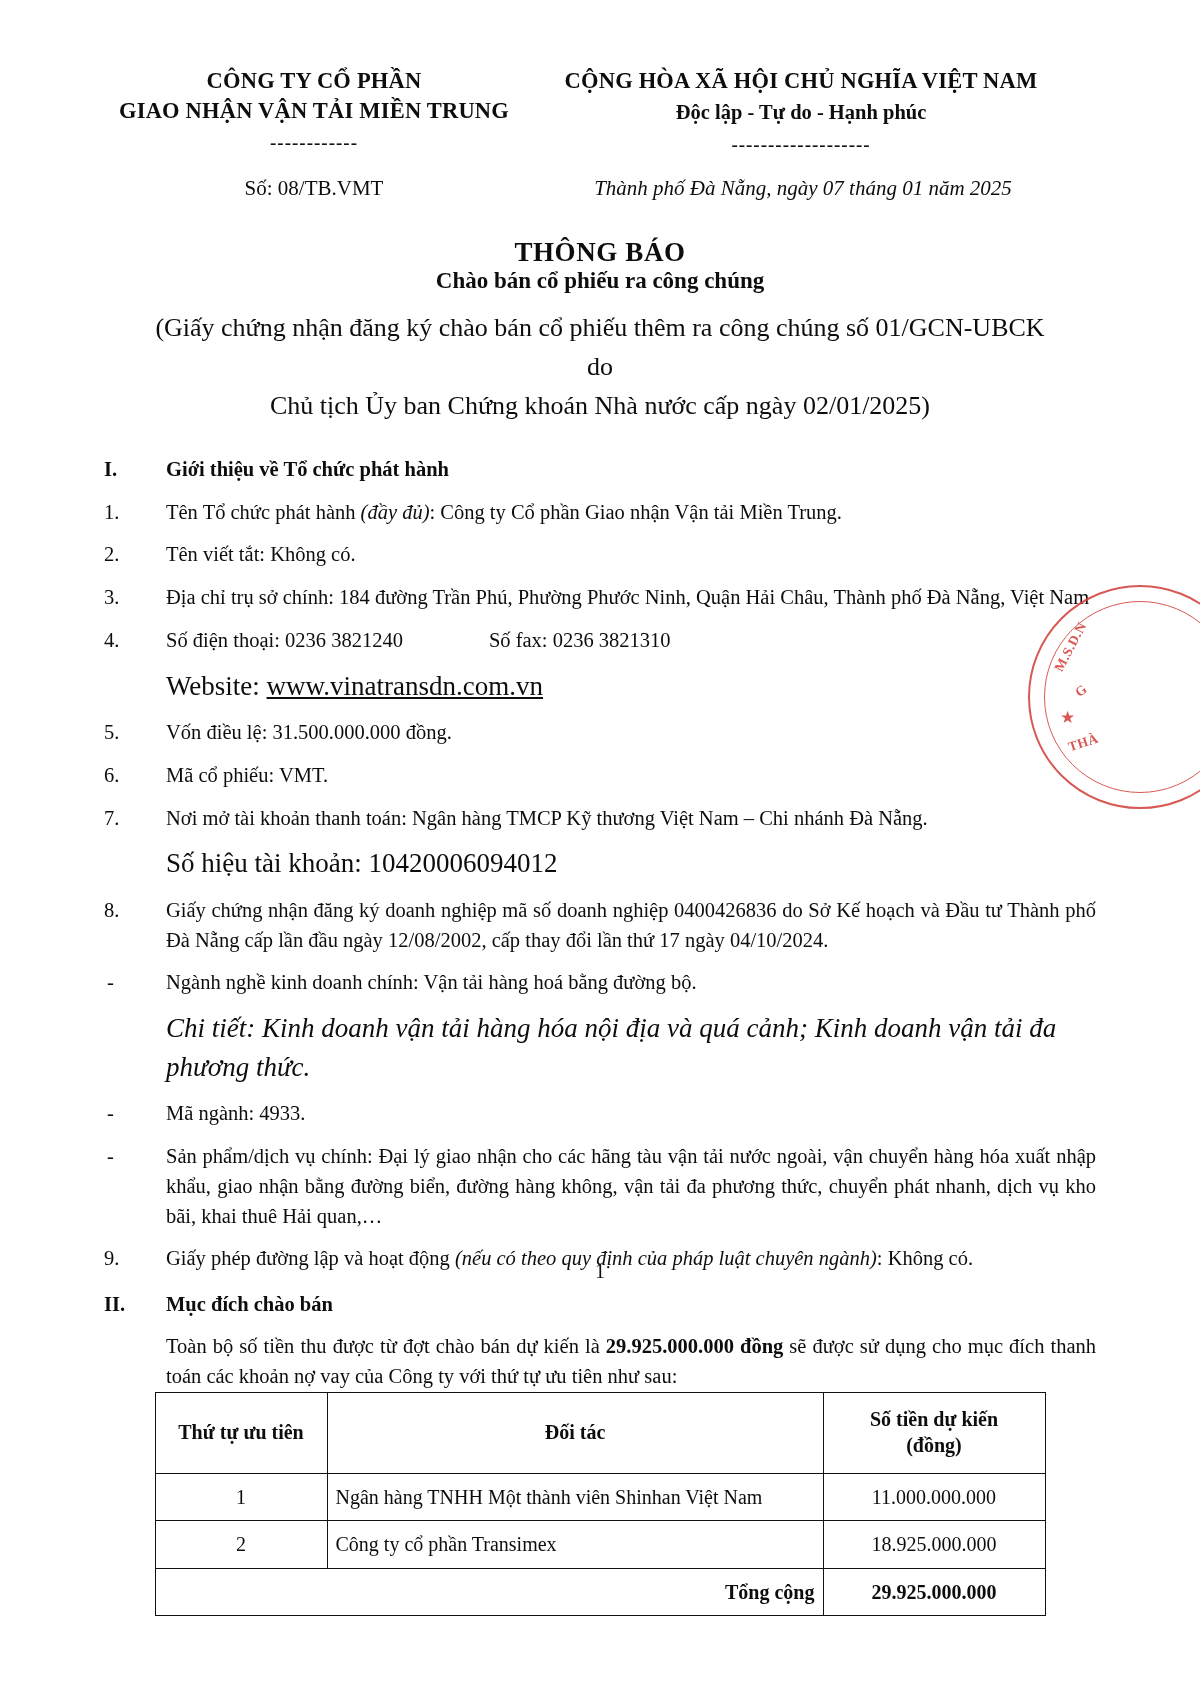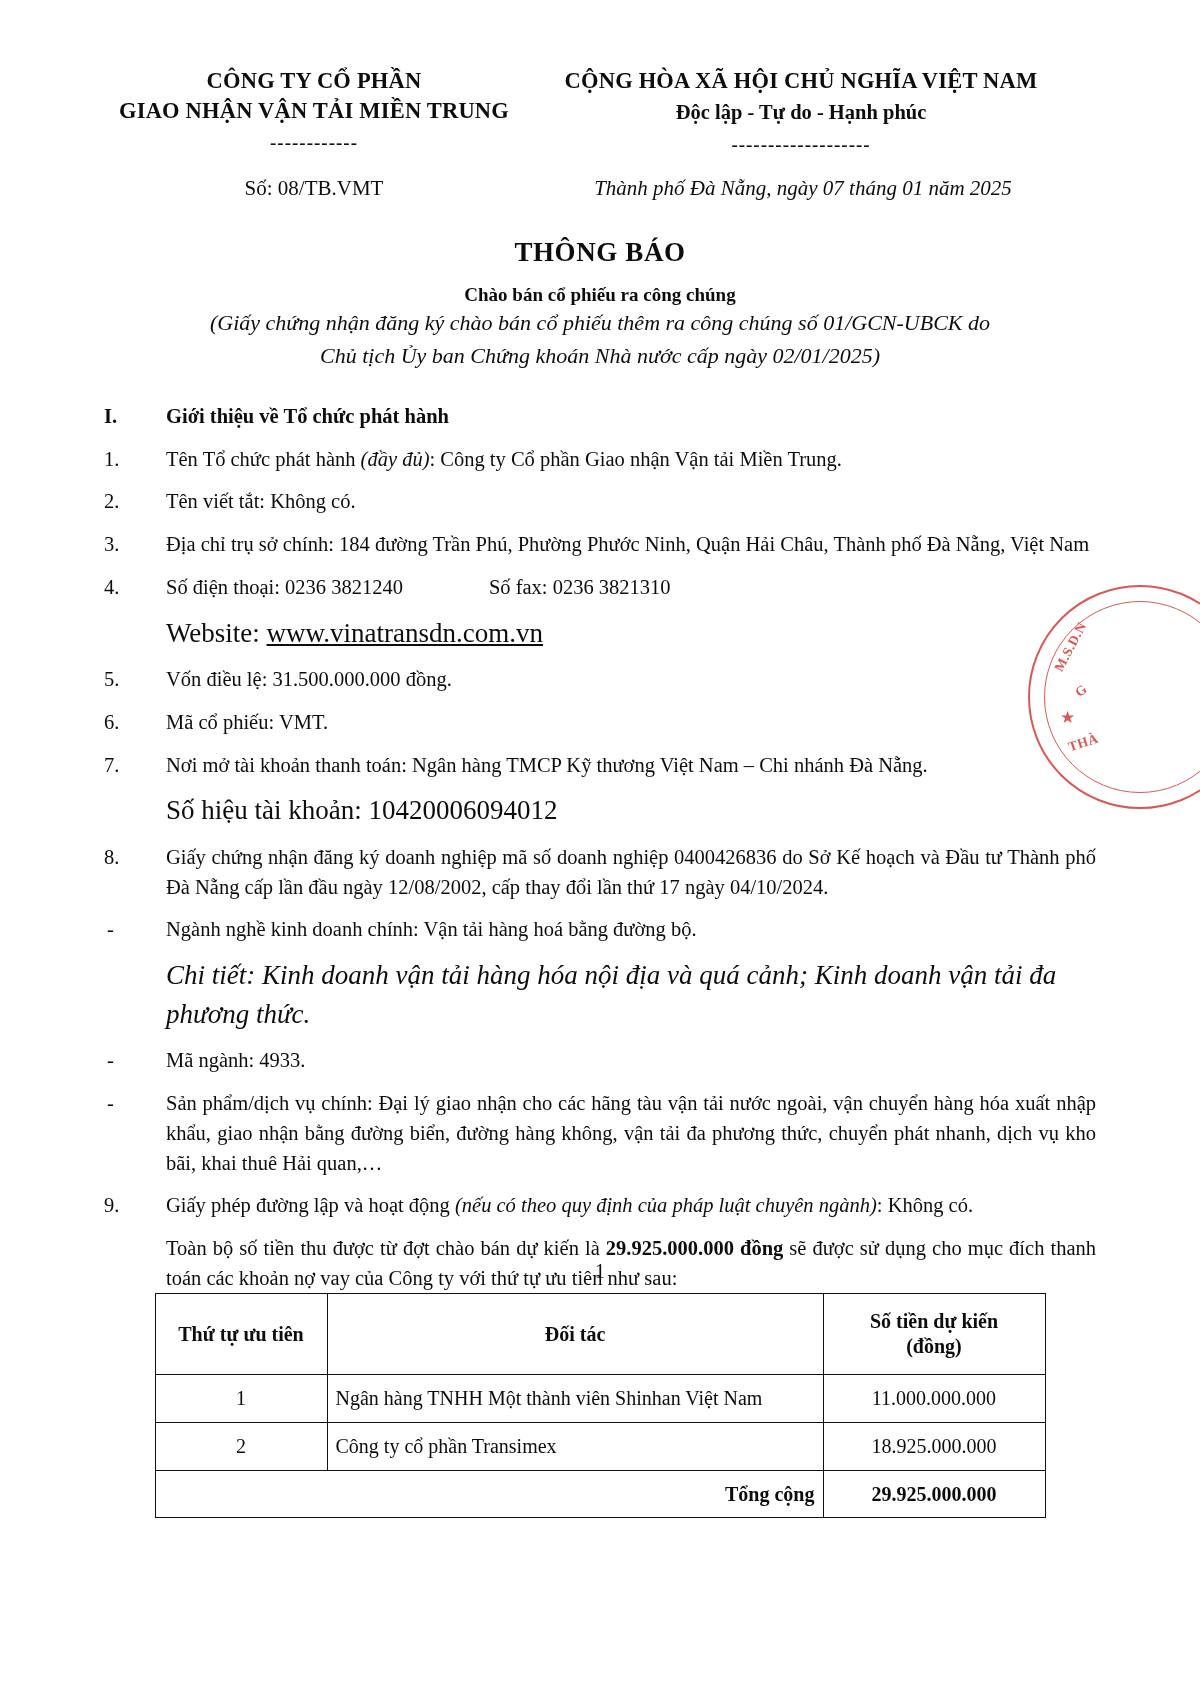--- a/index.html
+++ b/index.html
@@ -94,26 +94,25 @@
     text-align: center;
     margin-top: 36px;
   }
   .title-main {
     font-weight: bold;
     font-size: 27px;
     letter-spacing: 0.6px;
   }
   .title-sub {
     font-weight: bold;
-    font-size: 19px;
-    margin-top: 16px;
+    font-size: 23px;
   }
   .title-note {
-    font-style: italic;
-    font-size: 22px;
+    font-size: 26px;
+    margin-top: 14px;
     line-height: 1.5;
     padding: 0 42px;
   }
 
   
   .body-block {
     margin-top: 30px;
     font-size: 20.5px;
     line-height: 1.43;
   }
@@ -357,20 +356,24 @@
     <div class="li">
       <div class="li-dash">-</div>
       <div class="li-text">Sản phẩm/dịch vụ chính: Đại lý giao nhận cho các hãng tàu vận tải nước ngoài, vận chuyển hàng hóa xuất nhập khẩu, giao nhận bằng đường biển, đường hàng không, vận tải đa phương thức, chuyển phát nhanh, dịch vụ kho bãi, khai thuê Hải quan,…</div>
     </div>
 
     <div class="li">
       <div class="li-num">9.</div>
       <div class="li-text"><span>Giấy phép đường lập và hoạt động </span><span class="it">(nếu có theo quy định của pháp luật chuyên ngành)</span><span>: Không có.</span></div>
     </div>
 
+    <div class="sec-head">
+      <div class="sec-num">II.</div>
+      <div class="sec-title">Mục đích chào bán</div>
+    </div>
 
     <div class="li">
       <div class="li-num"></div>
       <div class="li-text"><span>Toàn bộ số tiền thu được từ đợt chào bán dự kiến là </span><span class="bold">29.925.000.000 đồng</span><span> sẽ được sử dụng cho mục đích thanh toán các khoản nợ vay của Công ty với thứ tự ưu tiên như sau:</span></div>
     </div>
 
     <div class="tbl-wrap">
       <table class="alloc">
         <colgroup>
           <col class="col-a">

